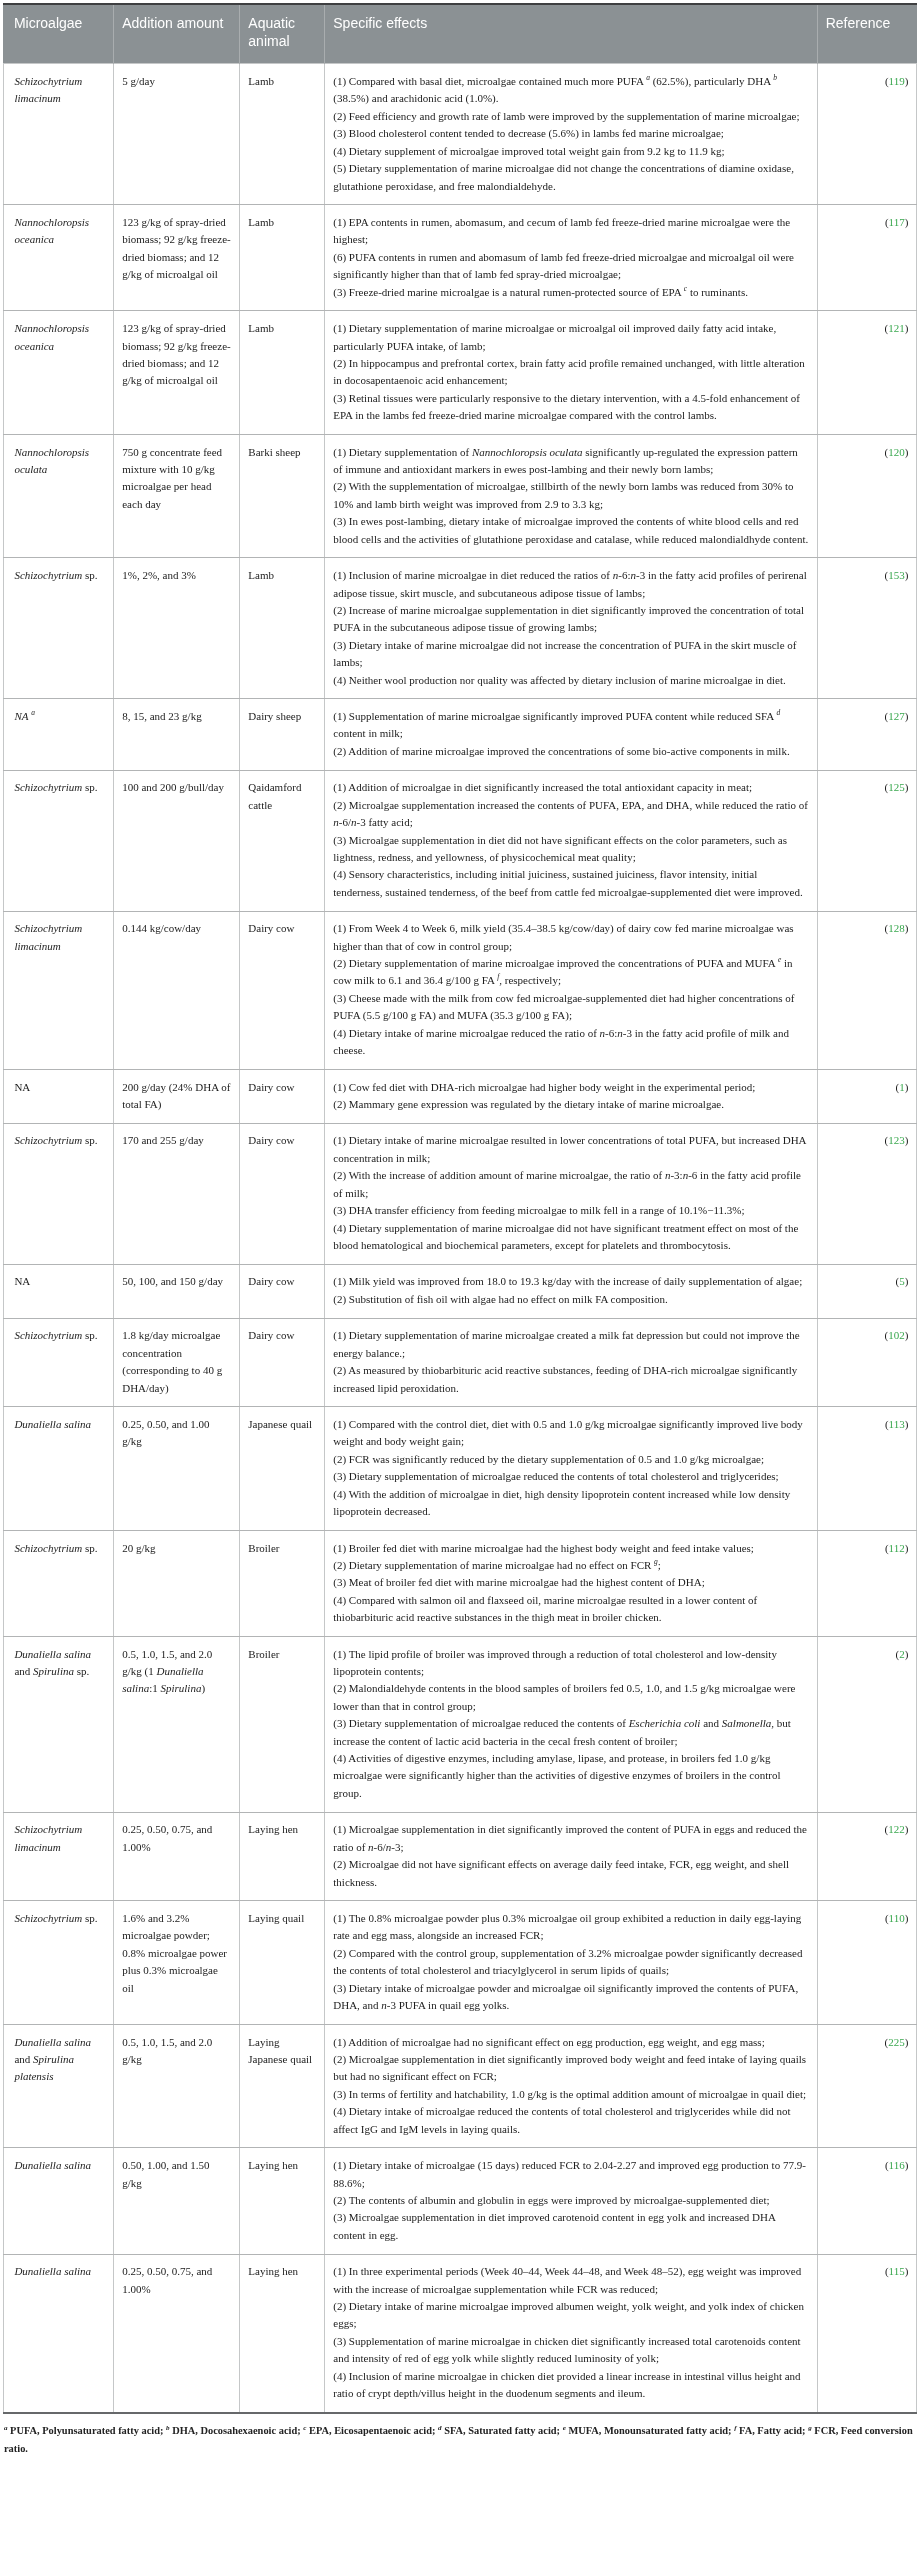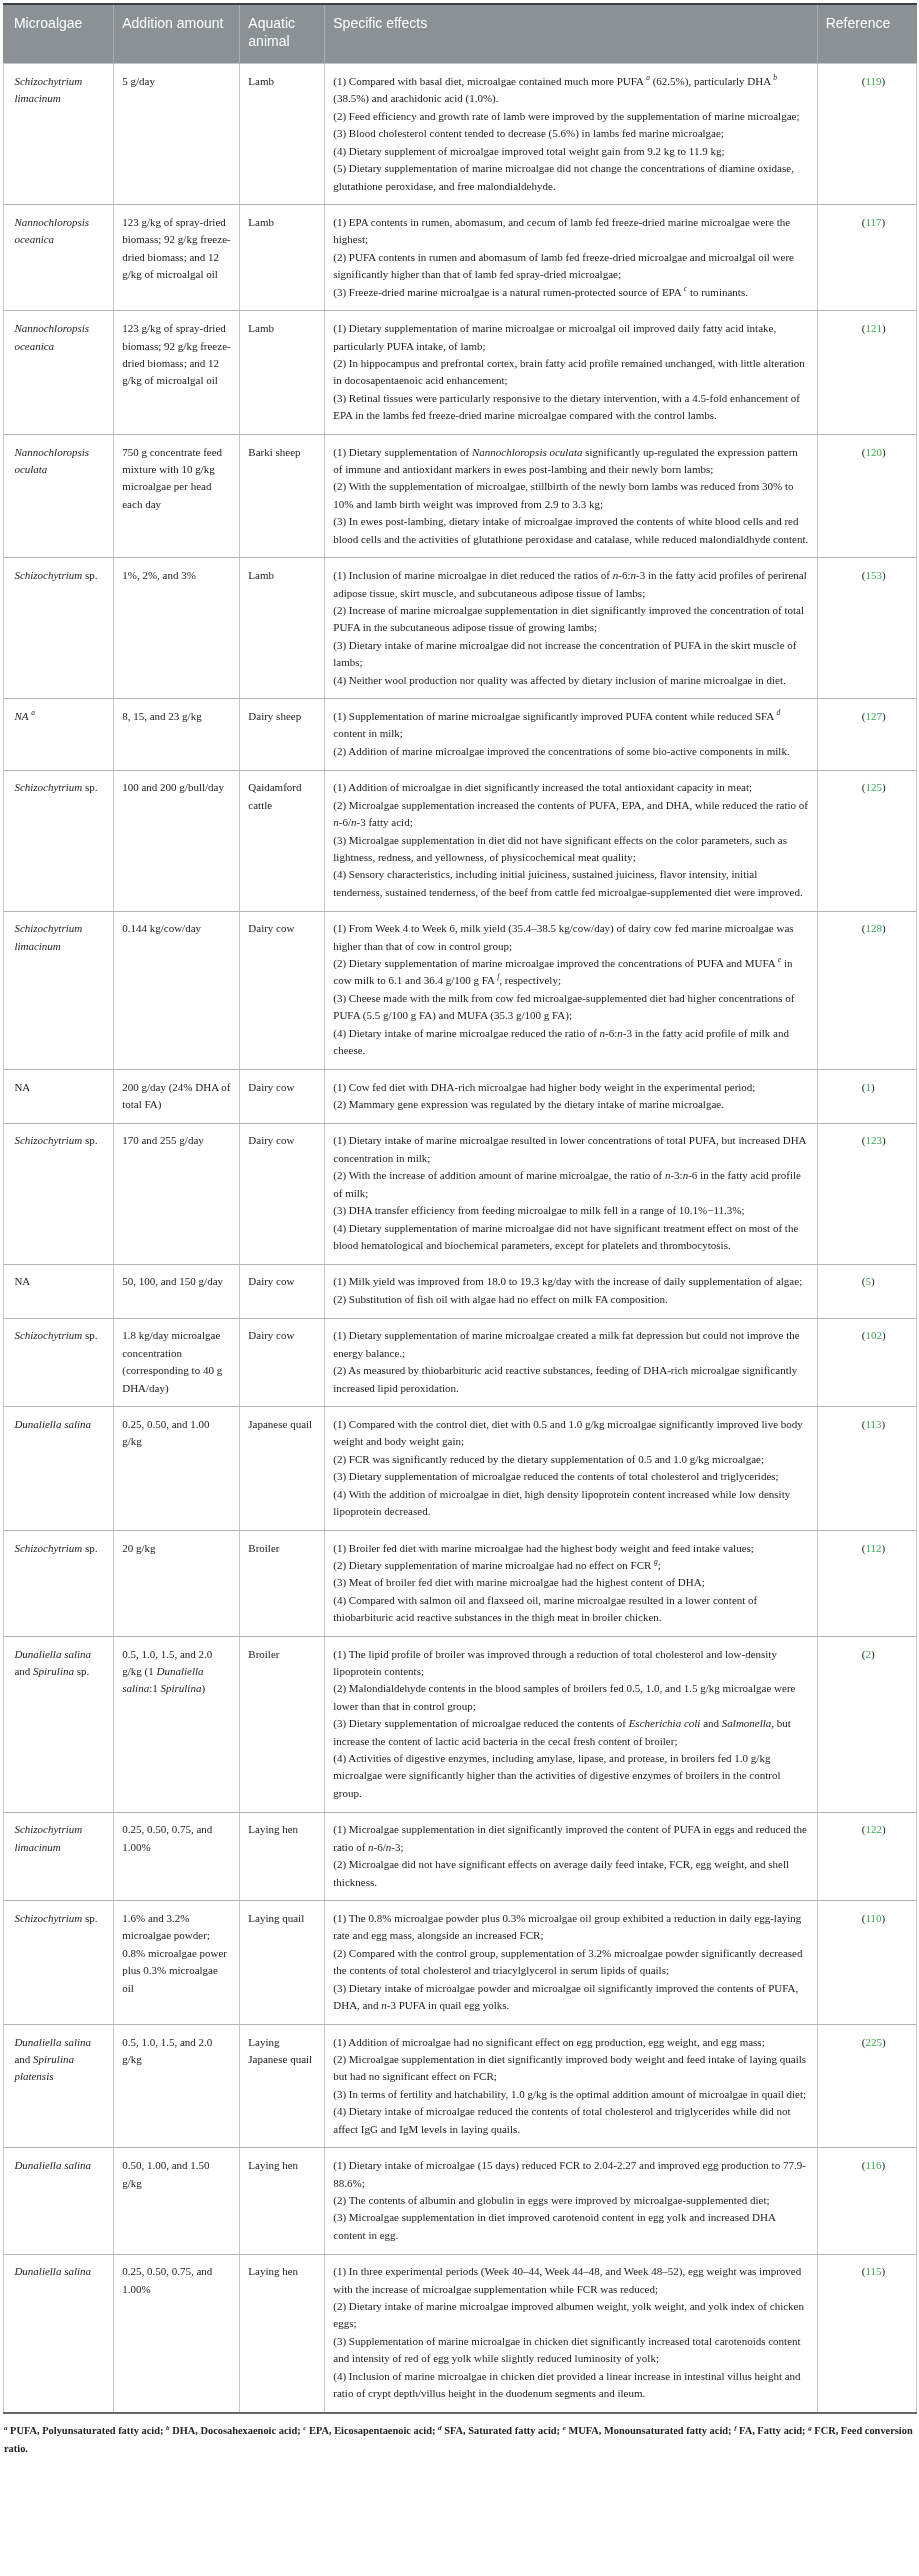--- a/index.html
+++ b/index.html
@@ -40,21 +40,21 @@
   tbody td{
     vertical-align:top;
     border:0.7px solid var(--grid);
     border-bottom:1.3px solid var(--grid-heavy);
     padding:8.7px 8px 9.4px 8px;
     font-size:11px;
     line-height:17.4px;
     background:#ffffff;
   }
   tbody td.micro-cell{padding-left:10.7px;border-radius:27px;}
-  tbody td.ref-cell{text-align:left;padding-left:44px;}
+  tbody td.ref-cell{text-align:right;padding-left:44px;}
   .effect-line{margin:0;}
   sup{
     font-size:68%;
     line-height:0;
     font-style:italic;
     vertical-align:super;
   }
   .ref-num{color:var(--ref-green);cursor:pointer;}
   .footnote{
     font-size:10.4px;
@@ -98,21 +98,21 @@
             <div class="effect-line">(5) Dietary supplementation of marine microalgae did not change the concentrations of diamine oxidase, glutathione peroxidase, and free malondialdehyde.</div>
           </td>
     <td class="ref-cell">(<span class="ref-num">119</span>)</td>
   </tr>
         <tr>
     <td class="micro-cell"><em>Nannochloropsis oceanica</em></td>
     <td>123 g/kg of spray-dried biomass; 92 g/kg freeze-dried biomass; and 12 g/kg of microalgal oil</td>
     <td>Lamb</td>
     <td>
             <div class="effect-line">(1) EPA contents in rumen, abomasum, and cecum of lamb fed freeze-dried marine microalgae were the highest;</div>
-            <div class="effect-line">(2) PUFA contents in rumen and abomasum of lamb fed freeze-dried microalgae and microalgal oil were significantly higher than that of lamb fed spray-dried microalgae;</div>
+            <div class="effect-line">(6) PUFA contents in rumen and abomasum of lamb fed freeze-dried microalgae and microalgal oil were significantly higher than that of lamb fed spray-dried microalgae;</div>
             <div class="effect-line">(3) Freeze-dried marine microalgae is a natural rumen-protected source of EPA <sup>c</sup> to ruminants.</div>
           </td>
     <td class="ref-cell">(<span class="ref-num">117</span>)</td>
   </tr>
         <tr>
     <td class="micro-cell"><em>Nannochloropsis oceanica</em></td>
     <td>123 g/kg of spray-dried biomass; 92 g/kg freeze-dried biomass; and 12 g/kg of microalgal oil</td>
     <td>Lamb</td>
     <td>
             <div class="effect-line">(1) Dietary supplementation of marine microalgae or microalgal oil improved daily fatty acid intake, particularly PUFA intake, of lamb;</div>

